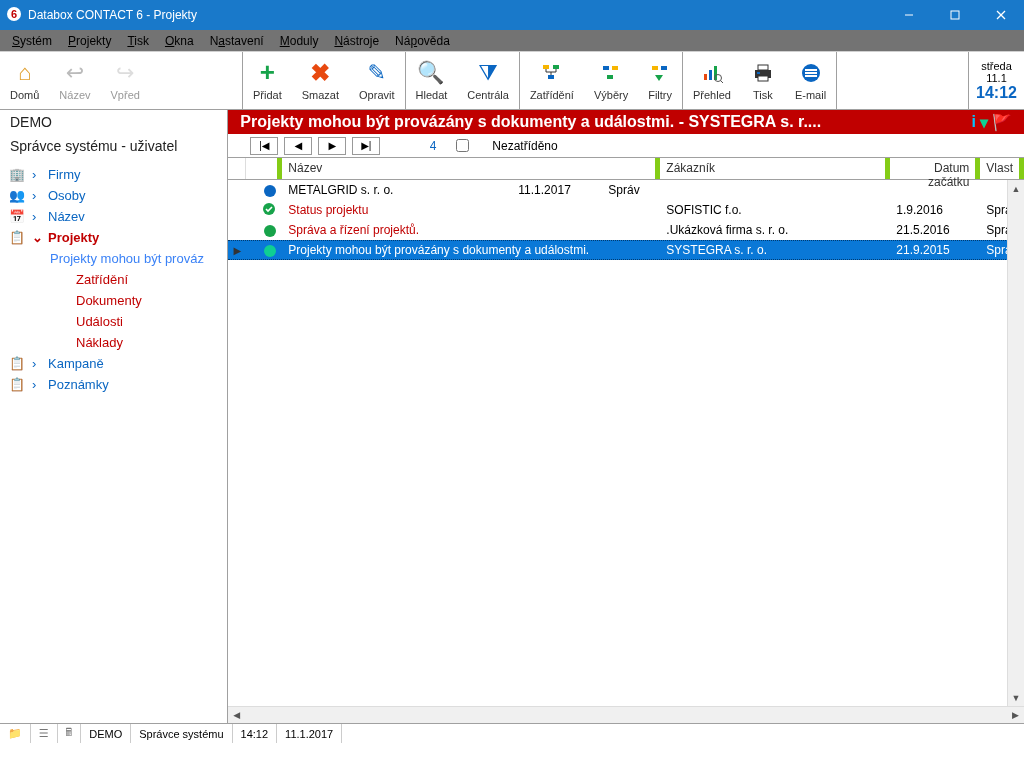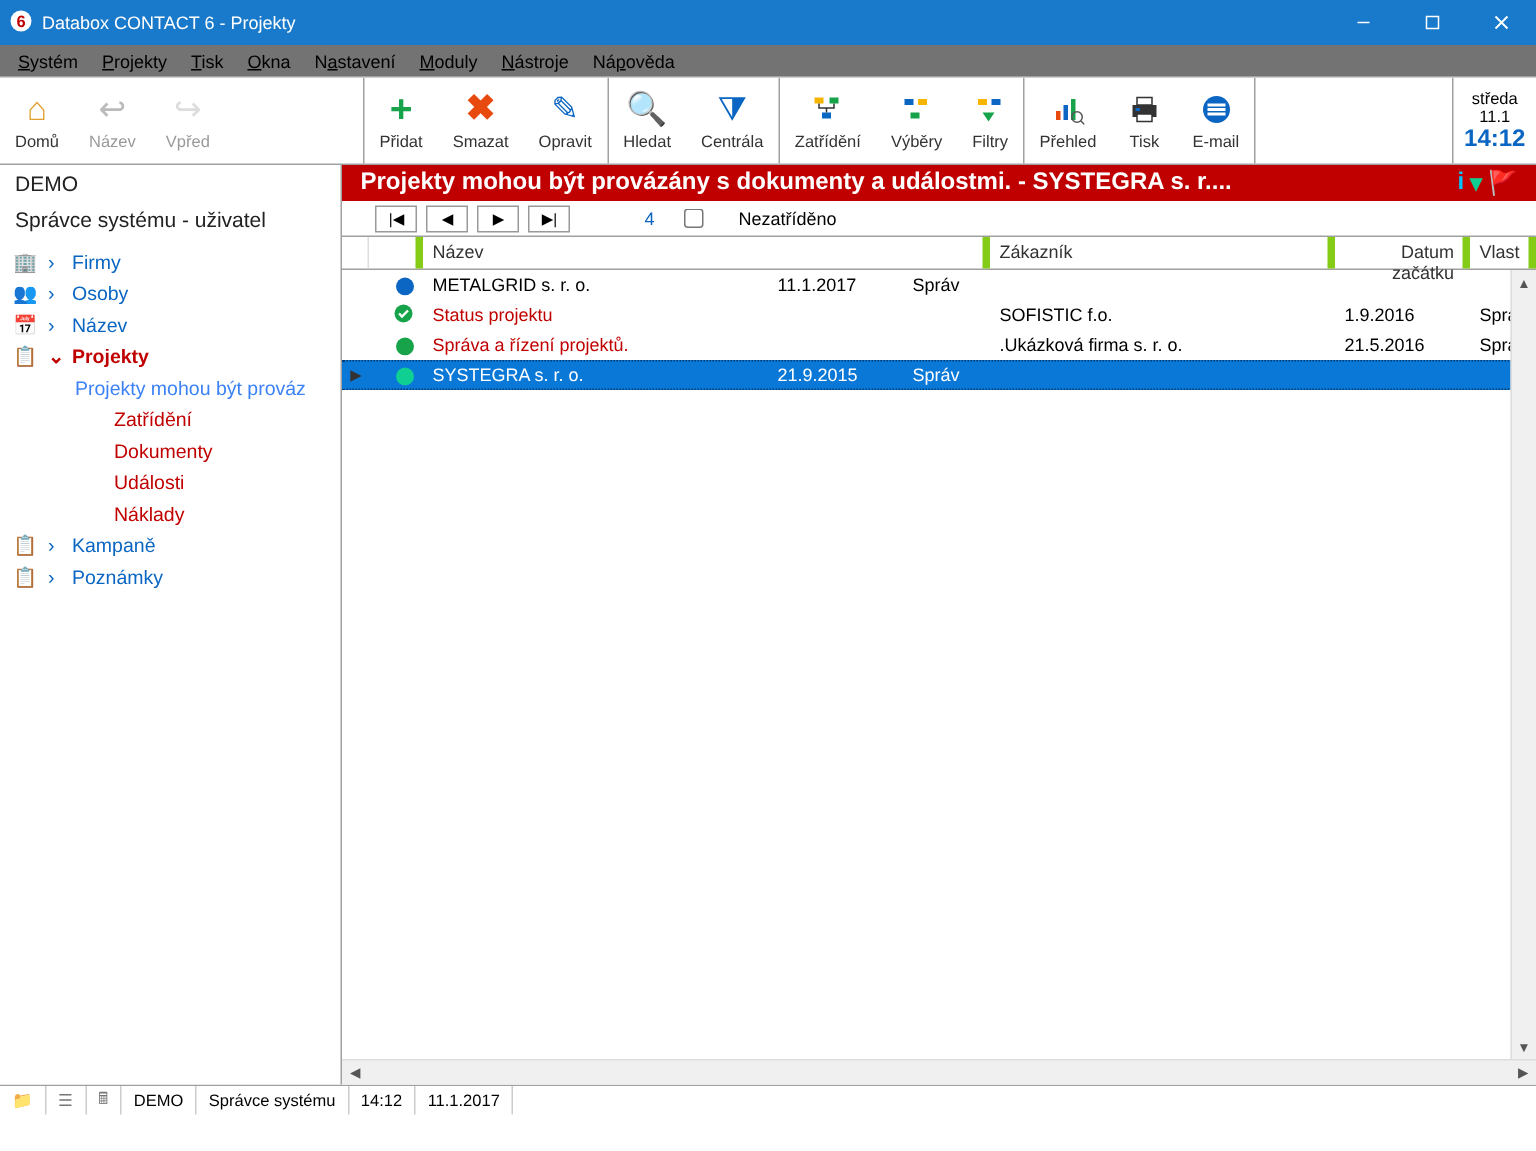--- a/index.html
+++ b/index.html
@@ -327,20 +327,21 @@
           <div class="indicator"></div>
           <div class="col col-ic" style="text-align:right"><span class="dot" style="background:#17a34a"></span></div>
           <div class="col col-nm">Správa a řízení projektů.</div>
           <div class="col col-cu">.Ukázková firma s. r. o.</div>
           <div class="col col-dt">21.5.2016</div>
           <div class="col col-ow">Správ</div>
         </div>
         <div class="row sel">
           <div class="indicator">▶</div>
           <div class="col col-ic" style="text-align:right"><span class="dot" style="background:#0fcf92"></span></div>
+          <div class="col col-nm">Projekty mohou být provázány s dokumenty a událostmi.</div>
           <div class="col col-cu">SYSTEGRA s. r. o.</div>
           <div class="col col-dt">21.9.2015</div>
           <div class="col col-ow">Správ</div>
         </div>
         <div class="vscroll">
         <div class="arr">▲</div>
         <div style="flex:1"></div>
         <div class="arr">▼</div>
       </div>
     </div>

